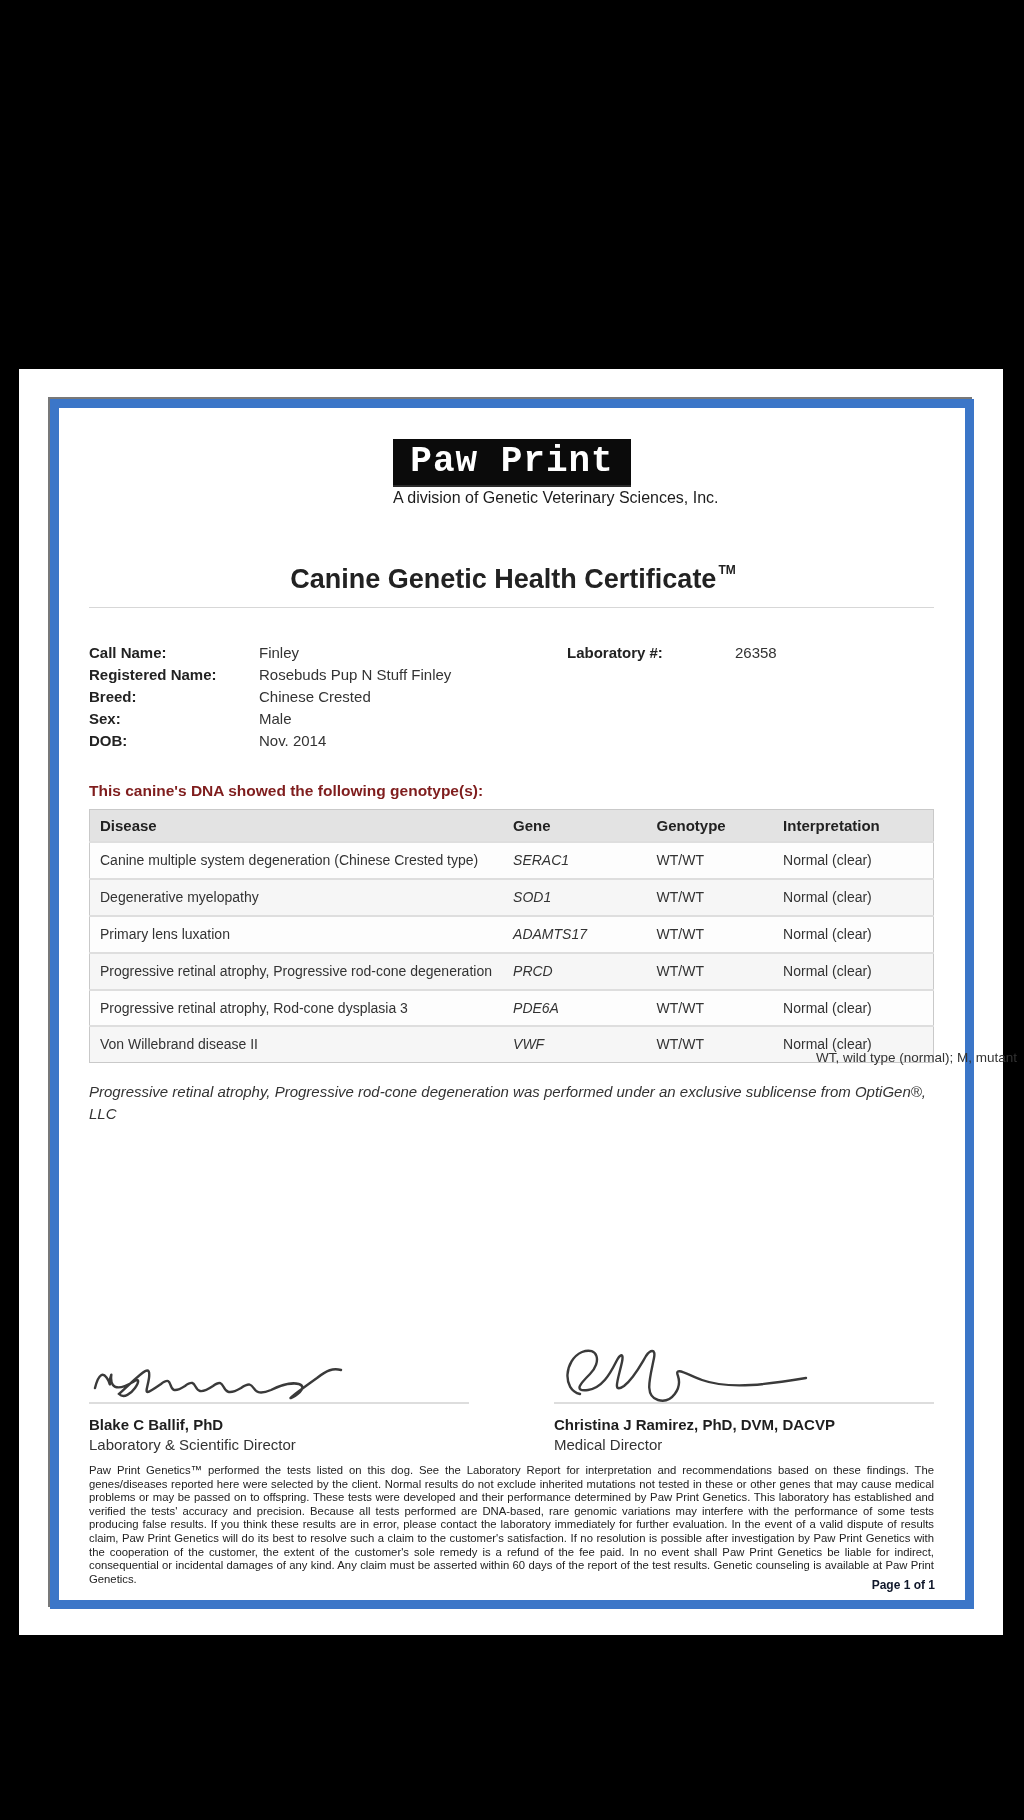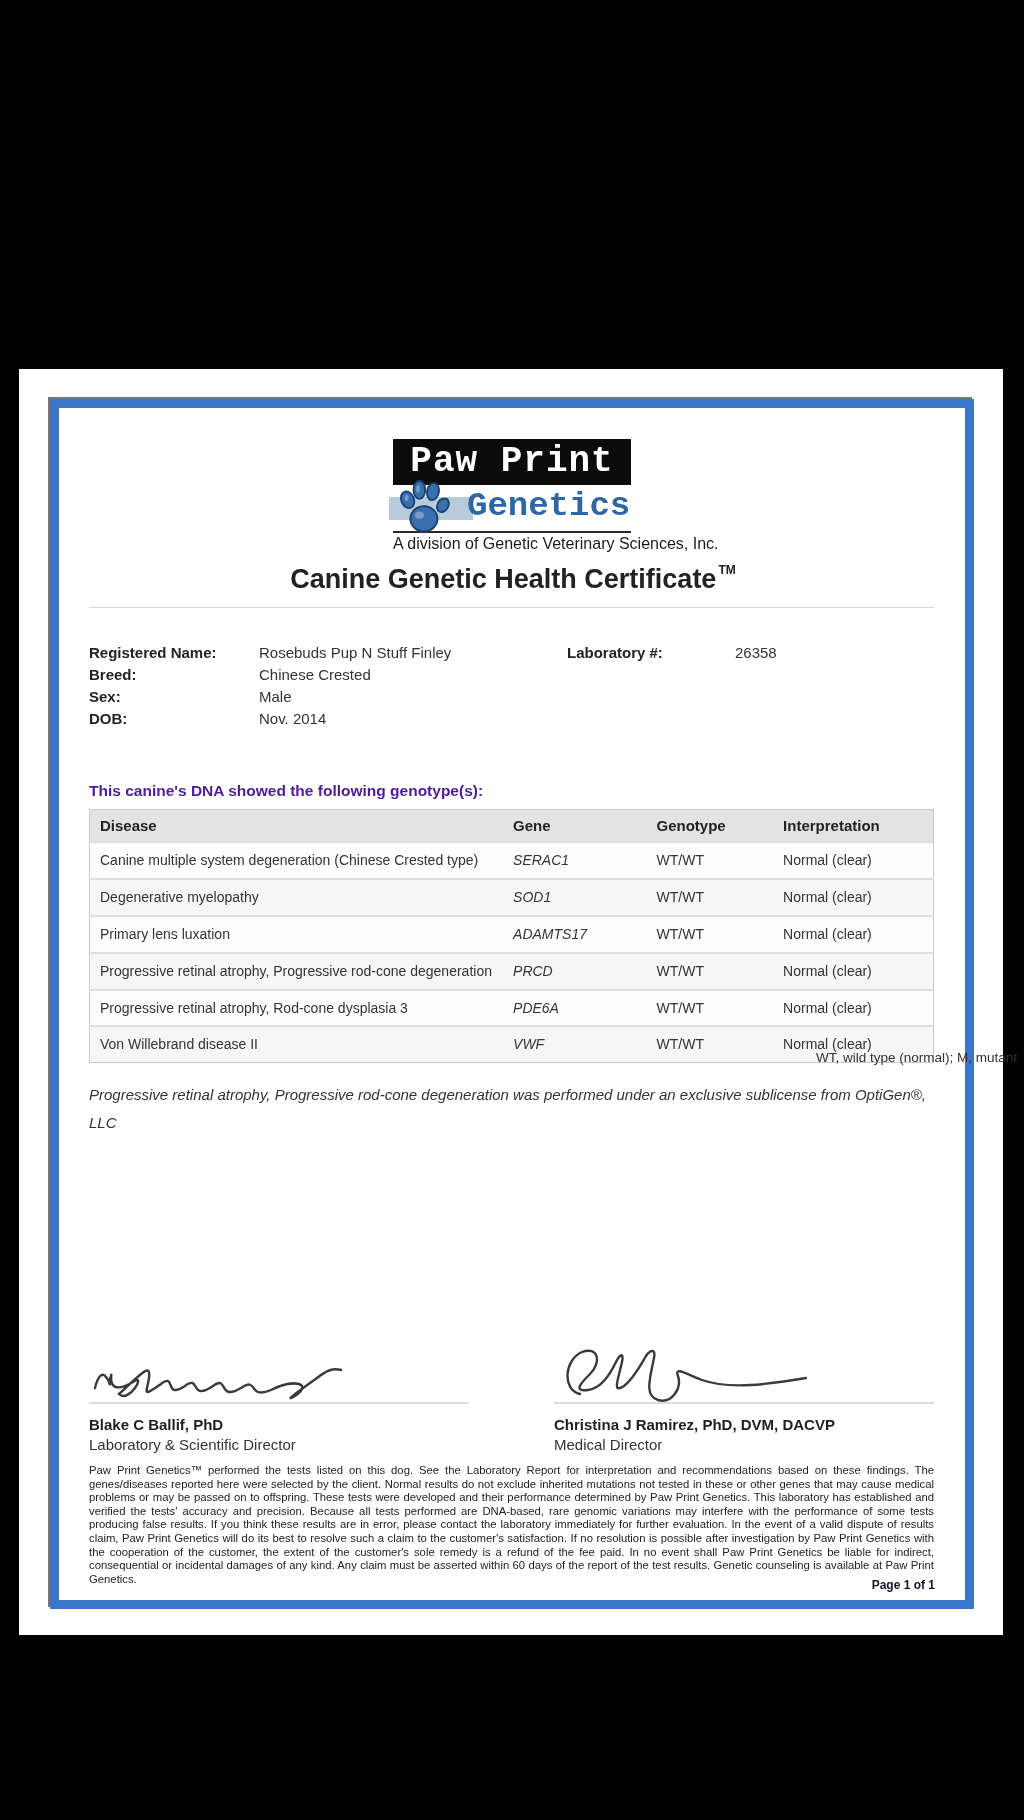--- a/index.html
+++ b/index.html
@@ -26,31 +26,31 @@
   .info{position:absolute;top:216px;left:30px;width:845px;font-size:15px;}
   .info-row{display:flex;line-height:22px;}
   .info-label{font-weight:bold;color:#222;}
   .info-col-left{position:absolute;left:0;top:0;width:460px;}
   .info-col-right{position:absolute;left:478px;top:0;width:367px;}
   .info-col-left .info-label{width:170px;flex:0 0 170px;}
   .info-col-right .info-label{width:168px;flex:0 0 168px;}
   .info-value{color:#333;}
 
   
-  .results-heading{position:absolute;top:356px;left:30px;width:845px;font-size:15.5px;font-weight:bold;color:#4c1d95;}
+  .results-heading{position:absolute;top:356px;left:30px;width:845px;font-size:15.5px;font-weight:bold;color:#7f1d1d;}
   .results-table{position:absolute;top:383px;left:30px;width:845px;border-collapse:collapse;font-size:14px;color:#333;border:1px solid #c9c9c9;}
   .results-table th{background:#e3e3e3;text-align:left;font-size:15px;font-weight:bold;color:#222;padding:7px 10px;border-bottom:1px solid #c2c2c2;}
   .results-table td{padding:8px 10px;border-top:2px solid #dedede;vertical-align:top;line-height:1.35;}
   .results-table tr:nth-child(even) td{background:#f6f6f6;}
   .results-table tr:nth-child(odd) td{background:#fdfdfd;}
   .gene-cell{font-style:italic;}
   .col-disease{width:49%;} .col-gene{width:17%;} .col-genotype{width:15%;} .col-interp{width:19%;}
 
   .legend{position:absolute;top:624px;left:30px;width:928px;text-align:right;font-size:13.5px;color:#333;}
-  .sublicense{position:absolute;top:655px;left:30px;width:845px;font-size:15px;font-style:italic;color:#333;line-height:28px;}
+  .sublicense{position:absolute;top:655px;left:30px;width:845px;font-size:15px;font-style:italic;color:#333;line-height:22px;}
 
   
   .sig-block{position:absolute;width:380px;}
   .sig-left{left:30px;top:918px;}
   .sig-right{left:495px;top:918px;}
   .sig-scribble{position:absolute;top:0;left:0;height:62px;z-index:2;}
   .sig-line{position:absolute;top:58px;left:0;width:100%;border-top:2px solid #ddd;}
   .sig-name{position:absolute;top:72px;left:0;font-size:15px;font-weight:bold;color:#1e1e1e;white-space:nowrap;}
   .sig-title{position:absolute;top:92px;left:0;font-size:15px;color:#333;white-space:nowrap;}
 
@@ -59,46 +59,32 @@
 </style>
 </head>
 <body>
 
 <div class="page">
   <div class="frame">
     <div class="content">
 
       <div class="logo">
         <div class="logo-top">Paw Print</div>
-        <div class="logo-mid">
-          <span class="logo-band"></span>
-          <svg class="paw" viewBox="0 0 60 64">
-            <g fill="#3a6fae" stroke="#17406f" stroke-width="2">
-              <ellipse cx="13" cy="24" rx="7" ry="9.5" transform="rotate(-22 13 24)"></ellipse>
-              <ellipse cx="26" cy="13" rx="6.5" ry="10"></ellipse>
-              <ellipse cx="41" cy="15" rx="6.5" ry="9.5" transform="rotate(12 41 15)"></ellipse>
-              <ellipse cx="52" cy="30" rx="6" ry="8" transform="rotate(30 52 30)"></ellipse>
-              <ellipse cx="31" cy="45" rx="15" ry="14"></ellipse>
-            </g>
-            <g fill="#9db9d8" opacity=".6">
-              <ellipse cx="24.5" cy="12" rx="2" ry="4"></ellipse>
-              <ellipse cx="12" cy="22" rx="2" ry="3.5"></ellipse>
-              <ellipse cx="26" cy="41" rx="5" ry="4"></ellipse>
-            </g>
-          </svg>
-          <span class="logo-genetics">Genetics</span>
-        </div>
         <div class="logo-tagline">A division of Genetic Veterinary Sciences, Inc.</div>
       </div>
 
       <h1 class="title"><span>Canine Genetic Health Certificate</span><sup>TM</sup></h1>
       <hr class="title-rule">
 
       <div class="info">
         <div class="info-col-left">
+          <div class="info-row">
+            <span class="info-label">Call Name:</span>
+            <span class="info-value">Finley</span>
+          </div>
           <div class="info-row">
             <span class="info-label">Registered Name:</span>
             <span class="info-value">Rosebuds Pup N Stuff Finley</span>
           </div>
           <div class="info-row">
             <span class="info-label">Breed:</span>
             <span class="info-value">Chinese Crested</span>
           </div>
           <div class="info-row">
             <span class="info-label">Sex:</span>

